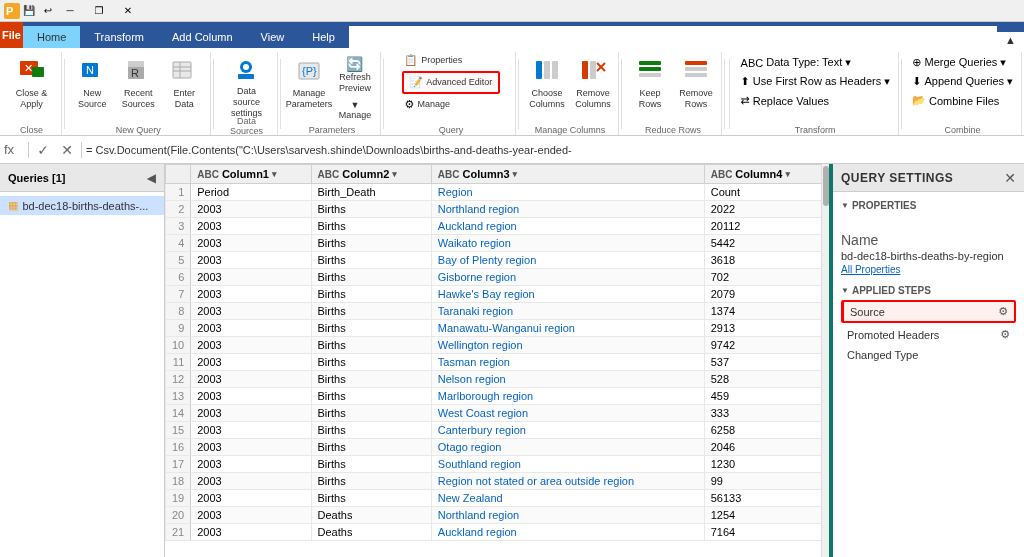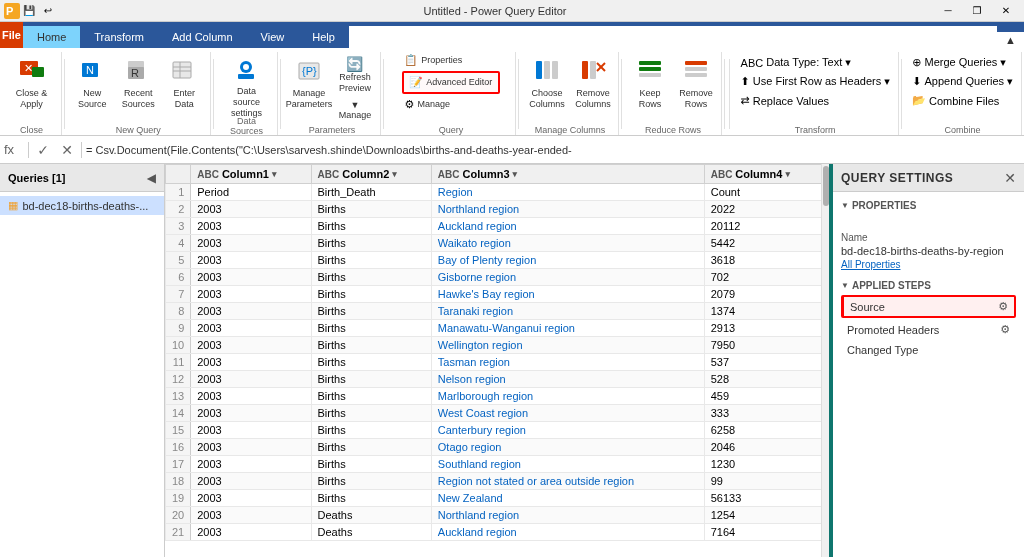--- a/index.html
+++ b/index.html
@@ -267,21 +267,21 @@
       color: #555;
       margin-bottom: 4px;
       display: flex;
       align-items: center;
       gap: 3px;
     }
     .settings-section-title::before {
       content: '▼';
       font-size: 8px;
     }
-    .settings-field-label { font-size: 10px; color: #555; margin-top: 21px; margin-bottom: 2px; }
+    .settings-field-label { font-size: 14px; color: #555; margin-top: 21px; margin-bottom: 2px; }
     .settings-field-value { font-size: 11px; color: #333; font-weight: 500; }
     .settings-link { font-size: 10px; color: #0563c1; cursor: pointer; text-decoration: underline; margin-top: 2px; }
     .applied-steps { margin-top: 10px; }
     .step-item {
       display: flex;
       align-items: center;
       justify-content: space-between;
       padding: 3px 6px;
       cursor: pointer;
       border-radius: 2px;
@@ -325,21 +325,20 @@
   <div class="title-bar-icons">
     <div class="title-bar-icon">
       <svg width="16" height="16" viewBox="0 0 16 16">
         <rect width="16" height="16" fill="#f5a623" rx="2"></rect>
         <text x="2" y="12" font-size="10" fill="white" font-weight="bold">P</text>
       </svg>
     </div>
     <div class="title-bar-icon">💾</div>
     <div class="title-bar-icon">↩</div>
   </div>
-  <div class="title-bar-title">Untitled - Power Query Editor</div>
   <div class="title-bar-controls">
     <div class="title-bar-btn">─</div>
     <div class="title-bar-btn">❐</div>
     <div class="title-bar-btn close">✕</div>
   </div>
 </div>
 
 <div class="ribbon-tabs">
   <div class="ribbon-tab ribbon-tab-file">File</div>
   <div class="ribbon-tab active">Home</div>
@@ -701,21 +700,21 @@
                 <td>2003</td>
                 <td>Births</td>
                 <td class="link-cell">Manawatu-Wanganui region</td>
                 <td>2913</td>
               </tr>
               <tr>
                 <td class="row-num">10</td>
                 <td>2003</td>
                 <td>Births</td>
                 <td class="link-cell">Wellington region</td>
-                <td>7950</td>
+                <td>9742</td>
               </tr>
               <tr>
                 <td class="row-num">11</td>
                 <td>2003</td>
                 <td>Births</td>
                 <td class="link-cell">Tasman region</td>
                 <td>537</td>
               </tr>
               <tr>
                 <td class="row-num">12</td>

